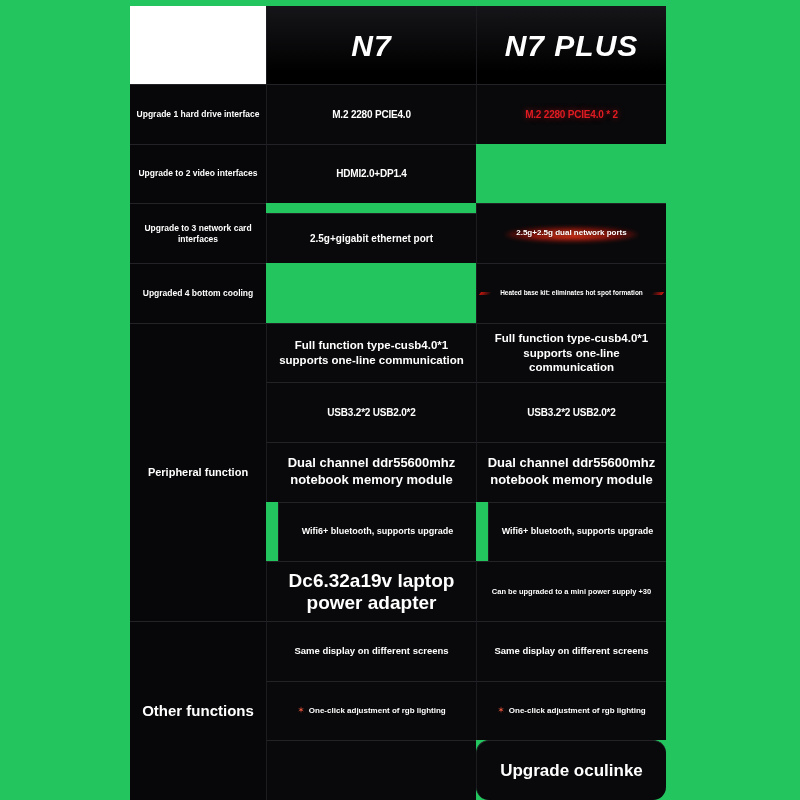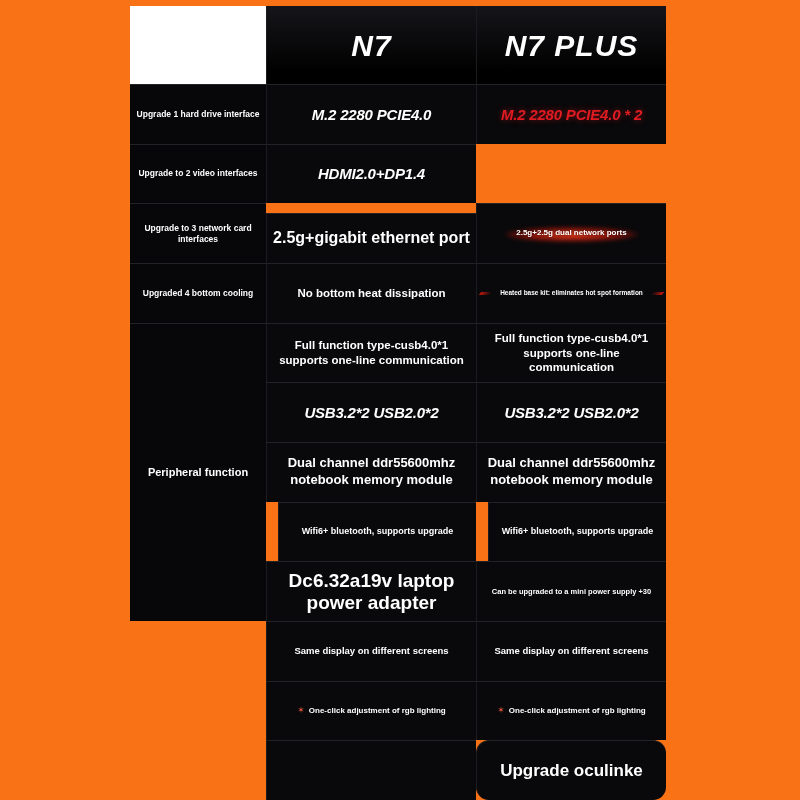--- a/index.html
+++ b/index.html
@@ -1,17 +1,17 @@
 <!DOCTYPE html>
 <html><head>
 <meta charset="utf-8">
 <style>
   html,body { margin:0; padding:0; background:#ffffff; }
   .canvas {
-    position:relative; width:800px; height:800px; background:#f97316;
+    position:relative; width:800px; height:800px; background:#22c55e;
     overflow:hidden; font-family:"Liberation Sans", sans-serif;
   }
   .cmp-table {
     position:absolute; left:130px; top:6px; width:536px; height:794px;
     display:grid;
     grid-template-columns:136px 210px 190px;
     grid-template-rows:78px repeat(12, 1fr);
   }
   .c {
     position:relative; display:flex; flex-direction:row; align-items:center; justify-content:center;
@@ -25,23 +25,23 @@
   .r1   { border-top:none; }
   .spacer { background:#ffffff; border:none; }
   .hdr {
     background:linear-gradient(180deg,#16161a 0%, #000000 85%);
     font-style:italic; font-weight:800; font-size:30px; letter-spacing:1px;
   }
   .lab   { font-weight:700; font-size:8.5px; padding:2px 4px; background:#070709; }
   .glab-peripheral { grid-row:span 5; font-weight:700; font-size:11px; background:#070709; }
   .glab-other      { grid-row:span 3; font-weight:800; font-size:15px; background:#070709; padding:2px; }
   
-  .v-spec  { font-style:italic; font-weight:800; font-size:15px; letter-spacing:-0.2px; }
+  .v-spec  { font-weight:800; font-size:10px; letter-spacing:-0.2px; }
   .red     { color:#e01b22; text-shadow:0 0 6px rgba(224,27,34,.55); }
-  .v-md    { font-weight:700; font-size:16px;margin-top:10px; }
+  .v-md    { font-weight:700; font-size:10px;margin-top:10px; }
   .v-md2   { font-weight:700; font-size:11.5px; }
   .v-mem   { font-weight:700; font-size:13px; }
   .v-sm    { font-weight:700; font-size:9px;margin-left:12px; }
   .v-sm2   { font-weight:700; font-size:9.5px; }
   .v-xs    { font-weight:700; font-size:8px; }
   .v-xxs   { font-weight:700; font-size:6.5px; }
   .v-tiny  { font-weight:700; font-size:7.5px; }
   .v-power { font-weight:800; font-size:19px; line-height:1.15; }
   .v-ocu   { font-weight:800; font-size:17px;border-radius:13px; }
   
@@ -78,40 +78,40 @@
     <div class="c col2 v-spec">HDMI2.0+DP1.4</div>
 
     <div class="c col1 lab">Upgrade to 3 network card interfaces</div>
     <div class="c col2 v-md">2.5g+gigabit ethernet port</div>
     <div class="c col3">
       <span class="flame"></span>
       <span class="flame-text">2.5g+2.5g dual network ports</span>
     </div>
 
     <div class="c col1 lab">Upgraded 4 bottom cooling</div>
-    <div class="c col2 v-md2">No bottom heat dissipation</div>
     <div class="c col3 v-xxs heatcell">Heated base kit: eliminates hot spot formation</div>
 
     <div class="c col1 glab-peripheral">Peripheral function</div>
 
     <div class="c col2 v-md2">Full function type-cusb4.0*1 supports one-line communication</div>
     <div class="c col3 v-md2">Full function type-cusb4.0*1 supports one-line communication</div>
 
     <div class="c col2 v-spec">USB3.2*2 USB2.0*2</div>
     <div class="c col3 v-spec">USB3.2*2 USB2.0*2</div>
 
     <div class="c col2 v-mem">Dual channel ddr55600mhz notebook memory module</div>
     <div class="c col3 v-mem">Dual channel ddr55600mhz notebook memory module</div>
 
     <div class="c col2 v-sm">Wifi6+ bluetooth, supports upgrade</div>
     <div class="c col3 v-sm">Wifi6+ bluetooth, supports upgrade</div>
 
     <div class="c col2 v-power">Dc6.32a19v laptop power adapter</div>
     <div class="c col3 v-tiny">Can be upgraded to a mini power supply +30</div>
 
+    <div class="c col1 glab-other">Other functions</div>
 
     <div class="c col2 v-sm2">Same display on different screens</div>
     <div class="c col3 v-sm2">Same display on different screens</div>
 
     <div class="c col2">
       <span class="rgb-icon">✶</span>
       <span class="v-xs">One-click adjustment of rgb lighting</span>
     </div>
     <div class="c col3">
       <span class="rgb-icon">✶</span>

